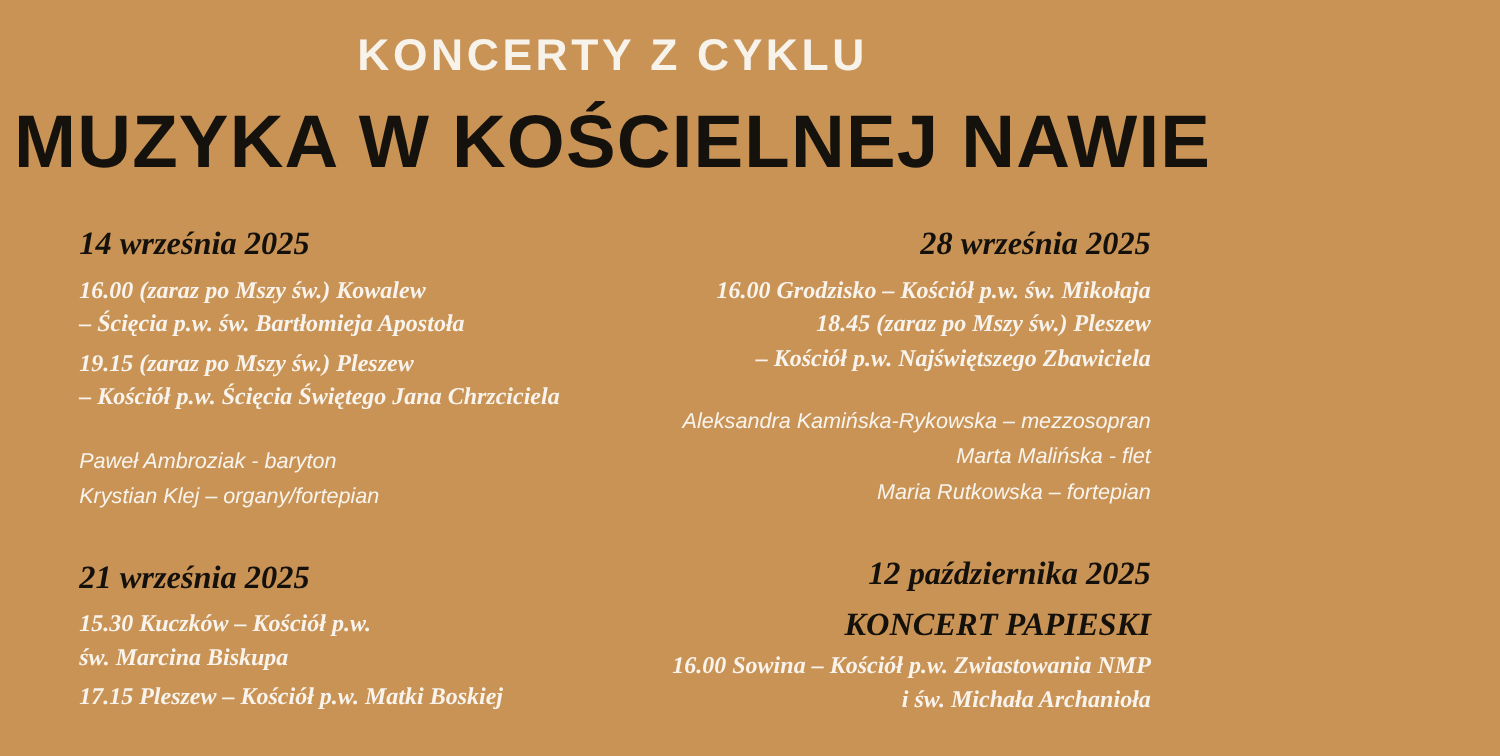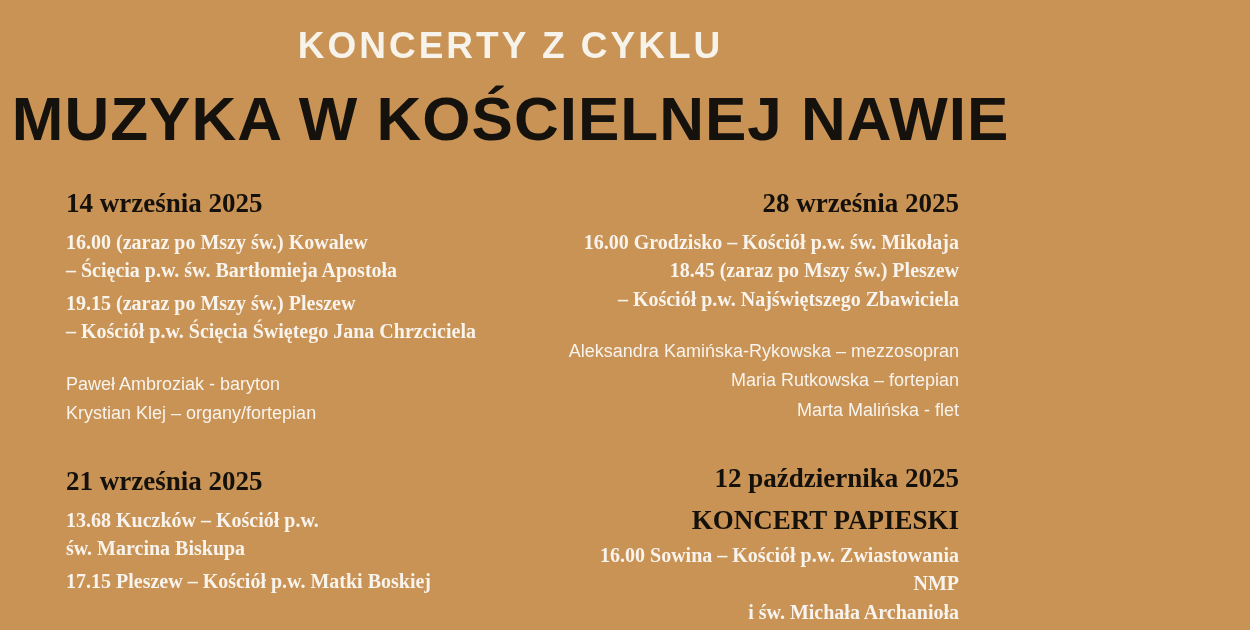--- a/index.html
+++ b/index.html
@@ -42,20 +42,21 @@
     letter-spacing: 1px;
     line-height: 1.15;
     margin-top: 16px;
     text-transform: uppercase;
   }
   .columns {
     display: flex;
     margin-top: 32px;
     padding: 0 62px 0 66px;
     gap: 56px;
+    font-style: italic;
   }
   .col {
     width: 50%;
   }
   .col.right {
     padding-left: 19px;
     text-align: right;
   }
   .event {
     margin-bottom: 36px;
@@ -119,38 +120,38 @@
         <div class="line">19.15 (zaraz po Mszy św.) Pleszew</div>
         <div class="line cont">– Kościół p.w. Ścięcia Świętego Jana Chrzciciela</div>
         <div class="perf-block">
           <div class="perf">Paweł Ambroziak - baryton</div>
           <div class="perf">Krystian Klej – organy/fortepian</div>
         </div>
       </div>
 
       <div class="event">
         <div class="date">21 września 2025</div>
-        <div class="line">13.68 Kuczków – Kościół p.w.</div>
+        <div class="line">15.30 Kuczków – Kościół p.w.</div>
         <div class="line cont">św. Marcina Biskupa</div>
         <div class="line">17.15 Pleszew – Kościół p.w. Matki Boskiej</div>
       </div>
 
     </div>
 
     <div class="col right">
 
       <div class="event">
         <div class="date">28 września 2025</div>
         <div class="line">16.00 Grodzisko – Kościół p.w. św. Mikołaja</div>
         <div class="line">18.45 (zaraz po Mszy św.) Pleszew</div>
         <div class="line cont">– Kościół p.w. Najświętszego Zbawiciela</div>
         <div class="perf-block">
           <div class="perf">Aleksandra Kamińska-Rykowska – mezzosopran</div>
+          <div class="perf">Marta Malińska - flet</div>
           <div class="perf">Maria Rutkowska – fortepian</div>
-          <div class="perf">Marta Malińska - flet</div>
         </div>
       </div>
 
       <div class="event">
         <div class="date">12 października 2025</div>
         <div class="subtitle">KONCERT PAPIESKI</div>
         <div class="line">16.00 Sowina – Kościół p.w. Zwiastowania NMP</div>
         <div class="line">i św. Michała Archanioła</div>
       </div>
 

